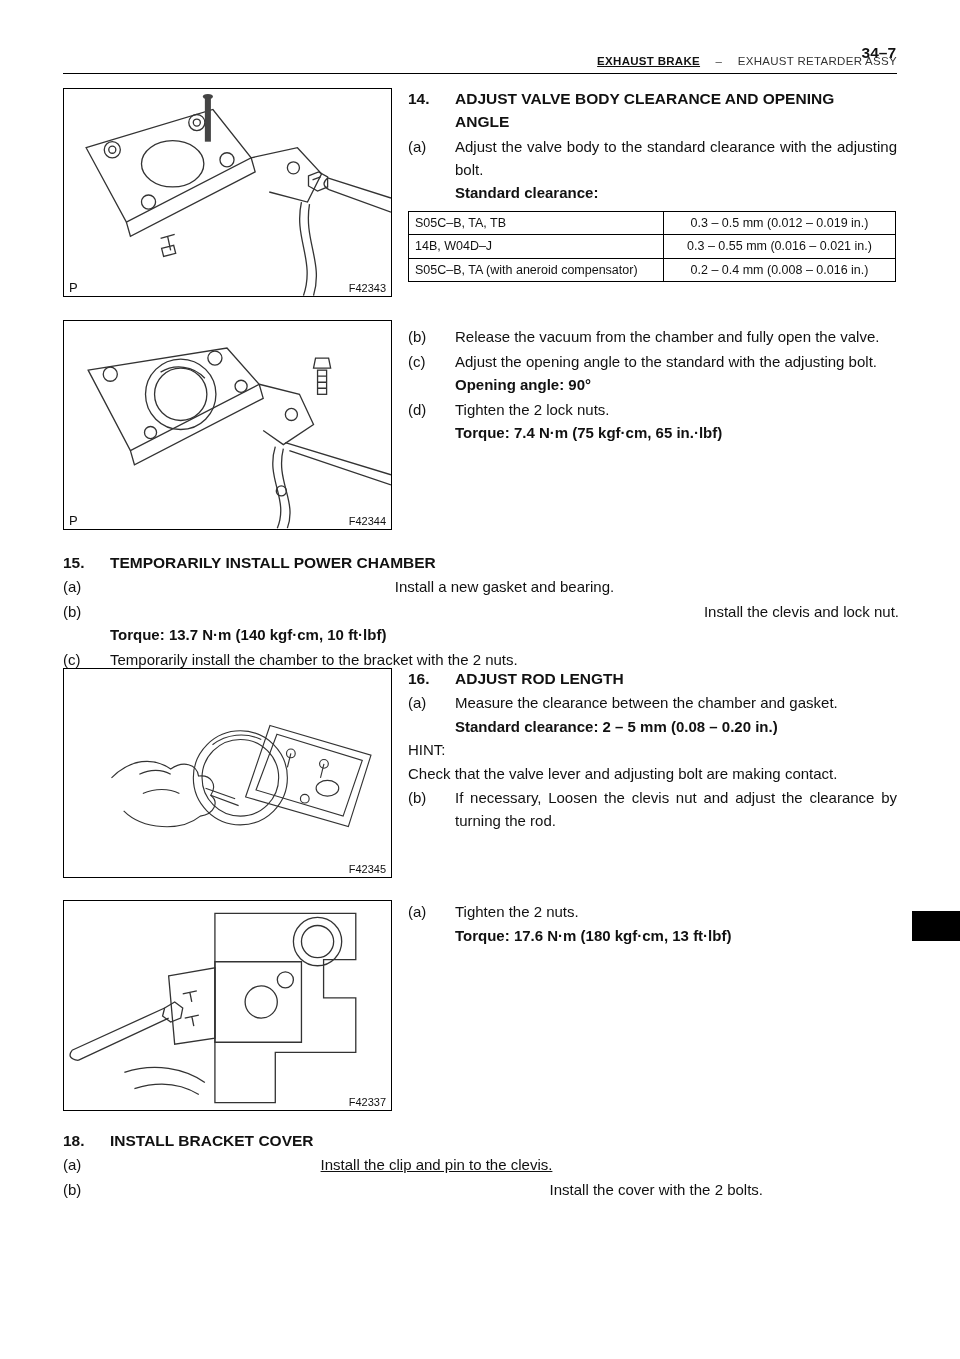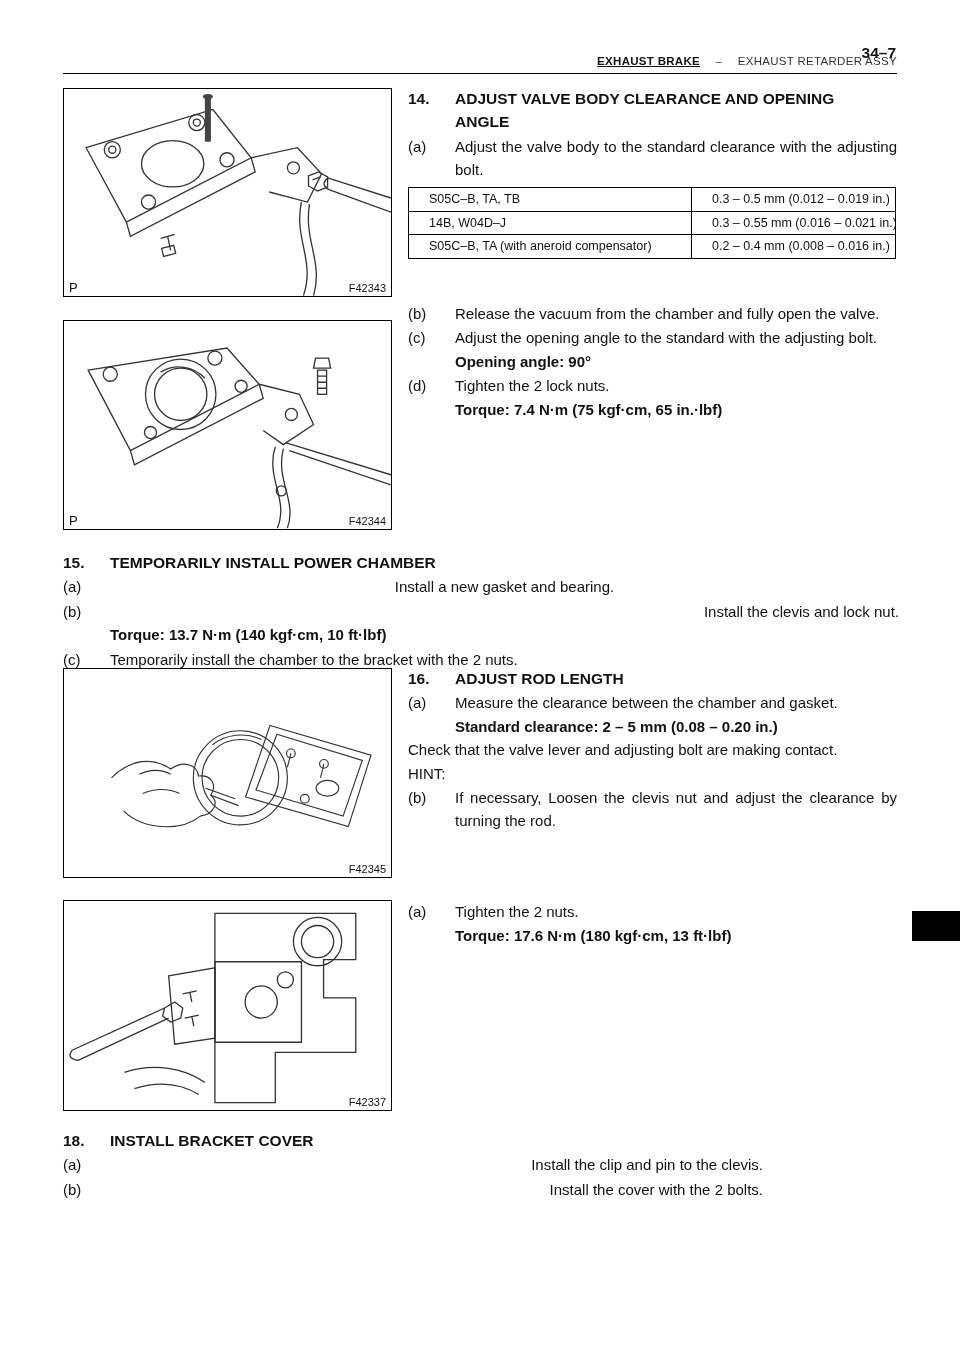--- a/index.html
+++ b/index.html
@@ -26,21 +26,21 @@
   .step-head .ttl{flex:1;}
   .w-narrow{max-width:408px;}
   .item{display:flex;margin-top:2px;}
   .item .lbl{flex:0 0 47px;}
   .item .txt{flex:1;text-align:justify;}
   .bold-line{font-weight:bold;padding-left:47px;margin-top:1px;}
   .flush{text-align:justify;margin-top:1px;}
   .mt-big{margin-top:44px;}
   
   table.spec{border-collapse:collapse;margin-top:6px;width:488px;font-size:12.5px;table-layout:fixed;}
-  table.spec td{border:1.6px solid #000;height:21px;padding:0 20px;white-space:nowrap;overflow:hidden;}
+  table.spec td{border:1.6px solid #000;height:21px;padding:0 6px;white-space:nowrap;overflow:hidden;}
   table.spec td.model{width:242px;text-align:left;}
   table.spec td.val{text-align:center;}
   
   .side-tab{position:absolute;left:912px;top:911px;width:48px;height:30px;background:#000;}
 </style>
 </head>
 <body>
 
 <div class="page">
 
@@ -150,20 +150,21 @@
 
   <div class="block" style="left:408px;top:87px;width:489px;">
     <div class="step-head">
       <span class="num">14.</span>
       <span class="ttl w-narrow">ADJUST VALVE BODY CLEARANCE AND OPENING ANGLE</span>
     </div>
     <div class="item" style="margin-top:3px;">
       <span class="lbl">(a)</span>
       <span class="txt">Adjust the valve body to the standard clearance with the adjusting bolt.</span>
     </div>
+    <div class="bold-line">Standard clearance:</div>
     <table class="spec">
       <tbody>
           <tr>
         <td class="model">S05C–B, TA, TB</td>
         <td class="val">0.3 – 0.5 mm (0.012 – 0.019 in.)</td>
       </tr>
       <tr>
         <td class="model">14B, W04D–J</td>
         <td class="val">0.3 – 0.55 mm (0.016 – 0.021 in.)</td>
       </tr>
@@ -212,22 +213,22 @@
   <div class="block" style="left:408px;top:667px;width:489px;">
     <div class="step-head">
       <span class="num">16.</span>
       <span class="ttl">ADJUST ROD LENGTH</span>
     </div>
     <div class="item">
       <span class="lbl">(a)</span>
       <span class="txt">Measure the clearance between the chamber and gasket.</span>
     </div>
     <div class="bold-line">Standard clearance: 2 – 5 mm (0.08 – 0.20 in.)</div>
+    <div class="flush">HINT:</div>
     <div class="flush">Check that the valve lever and adjusting bolt are making contact.</div>
-    <div class="flush">HINT:</div>
     <div class="item">
       <span class="lbl">(b)</span>
       <span class="txt">If necessary, Loosen the clevis nut and adjust the clearance by turning the rod.</span>
     </div>
   </div>
 
   <div class="block" style="left:408px;top:899px;width:489px;">
     <div class="item">
       <span class="lbl">(a)</span>
       <span class="txt" style="text-align:left;">Tighten the 2 nuts.</span>
@@ -237,21 +238,21 @@
 
   <div class="side-tab"></div>
 
   <div class="block" style="left:63px;top:1129px;width:700px;">
     <div class="step-head">
       <span class="num">18.</span>
       <span class="ttl">INSTALL BRACKET COVER</span>
     </div>
     <div class="item">
       <span class="lbl">(a)</span>
-      <span class="txt" style="text-align:right;">Install the clip and pin to the clevis.</span>
+      <span class="txt" style="text-align:center;text-decoration:underline;">Install the clip and pin to the clevis.</span>
     </div>
     <div class="item">
       <span class="lbl">(b)</span>
       <span class="txt" style="text-align:right;">Install the cover with the 2 bolts.</span>
     </div>
   </div>
 
 </div>
 
 </body></html>

